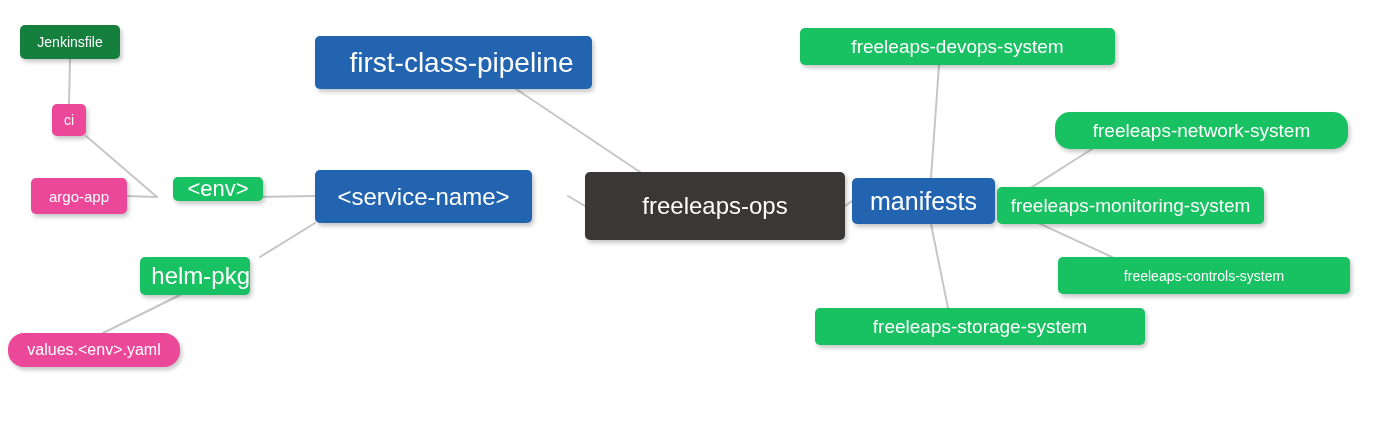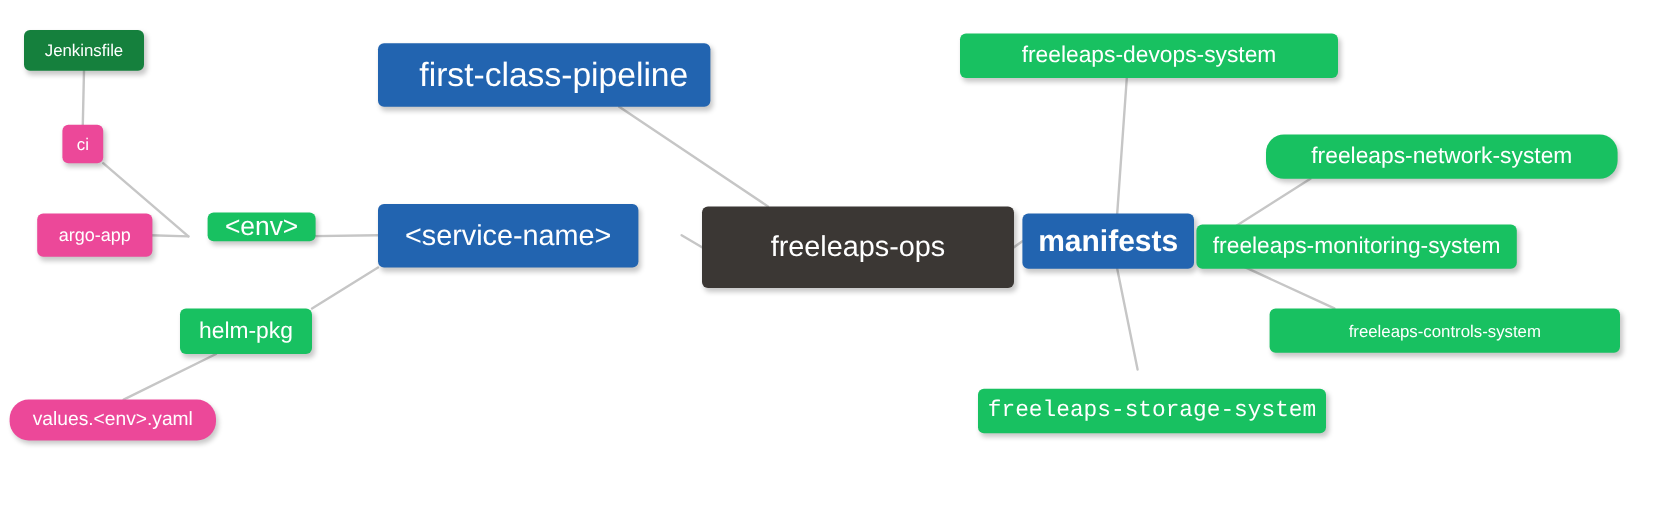--- a/index.html
+++ b/index.html
@@ -84,41 +84,41 @@
       </div>
       <div class="node c-green" style="left: 157px; top: 177px; width: 90px; height: 24px; font-size: 22px; margin-left: 16px;">
         <span class="node-label">&lt;env&gt;</span>
       </div>
       <div class="node c-blue" style="left: 315px; top: 170px; width: 217px; height: 53px; font-size: 24px;">
         <span class="node-label">&lt;service-name&gt;</span>
       </div>
       <div class="node c-blue" style="left: 315px; top: 36px; width: 277px; height: 53px; font-size: 28px; padding-left: 16px;">
         <span class="node-label">first-class-pipeline</span>
       </div>
-      <div class="node c-green" style="left: 150px; top: 257px; width: 110px; height: 38px; font-size: 19px;">
+      <div class="node c-green" style="left: 140px; top: 257px; width: 110px; height: 38px; font-size: 24px; justify-content: flex-end;">
         <span class="node-label">helm-pkg</span>
       </div>
       <div class="node c-red" style="left: 8px; top: 333px; width: 172px; height: 34px; font-size: 16px; border-radius: 16px;">
         <span class="node-label">values.&lt;env&gt;.yaml</span>
       </div>
       <div class="node c-root" style="left: 585px; top: 172px; width: 260px; height: 68px; font-size: 24px;">
         <span class="node-label">freeleaps-ops</span>
       </div>
-      <div class="node c-blue" style="left: 852px; top: 178px; width: 143px; height: 46px; font-size: 25px; font-weight: bold;">
+      <div class="node c-blue" style="left: 852px; top: 178px; width: 143px; height: 46px; font-size: 25px;">
         <span class="node-label">manifests</span>
       </div>
       <div class="node c-green" style="left: 800px; top: 28px; width: 315px; height: 37px; font-size: 19px;">
         <span class="node-label">freeleaps-devops-system</span>
       </div>
       <div class="node c-green" style="left: 1055px; top: 112px; width: 293px; height: 37px; font-size: 19px; border-radius: 15px;">
         <span class="node-label">freeleaps-network-system</span>
       </div>
       <div class="node c-green" style="left: 997px; top: 187px; width: 267px; height: 37px; font-size: 19px;">
         <span class="node-label">freeleaps-monitoring-system</span>
       </div>
       <div class="node c-green" style="left: 1058px; top: 257px; width: 292px; height: 37px; font-size: 14px;">
         <span class="node-label">freeleaps-controls-system</span>
       </div>
-      <div class="node c-green" style="left: 815px; top: 324px; width: 290px; height: 37px; font-size: 19px; font-family: Liberation Mono, monospace;">
+      <div class="node c-green" style="left: 815px; top: 308px; width: 330px; height: 37px; font-size: 19px;">
         <span class="node-label">freeleaps-storage-system</span>
       </div>
     </div>
 </div>
 
 </body></html>

